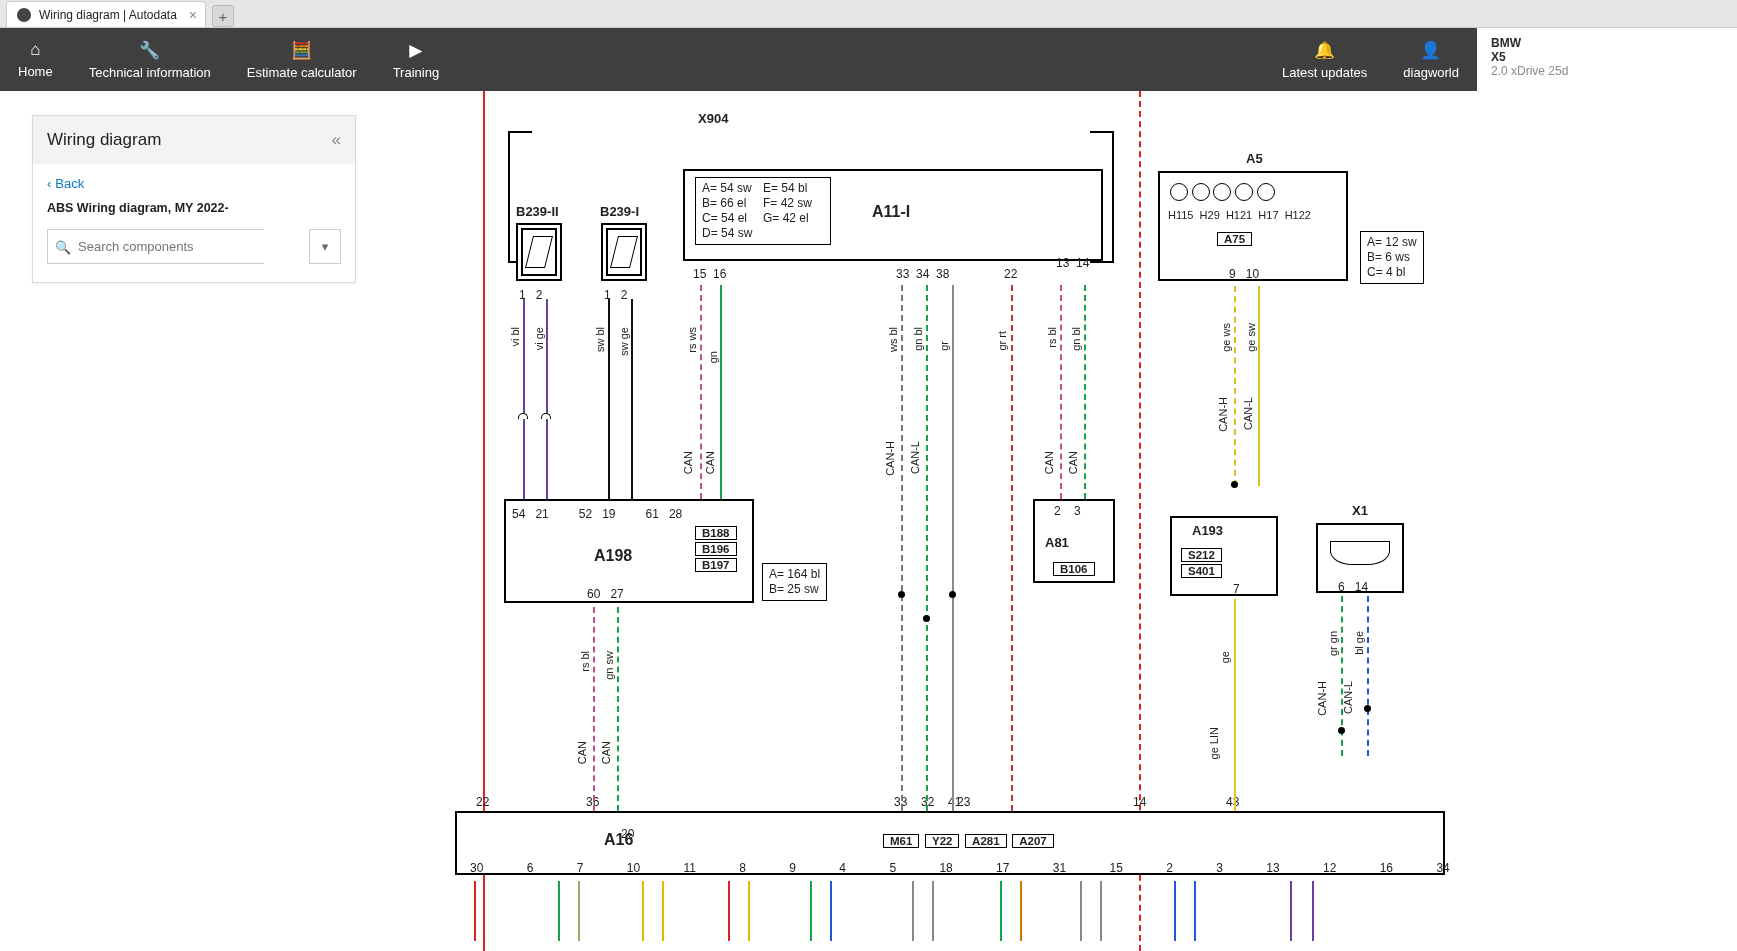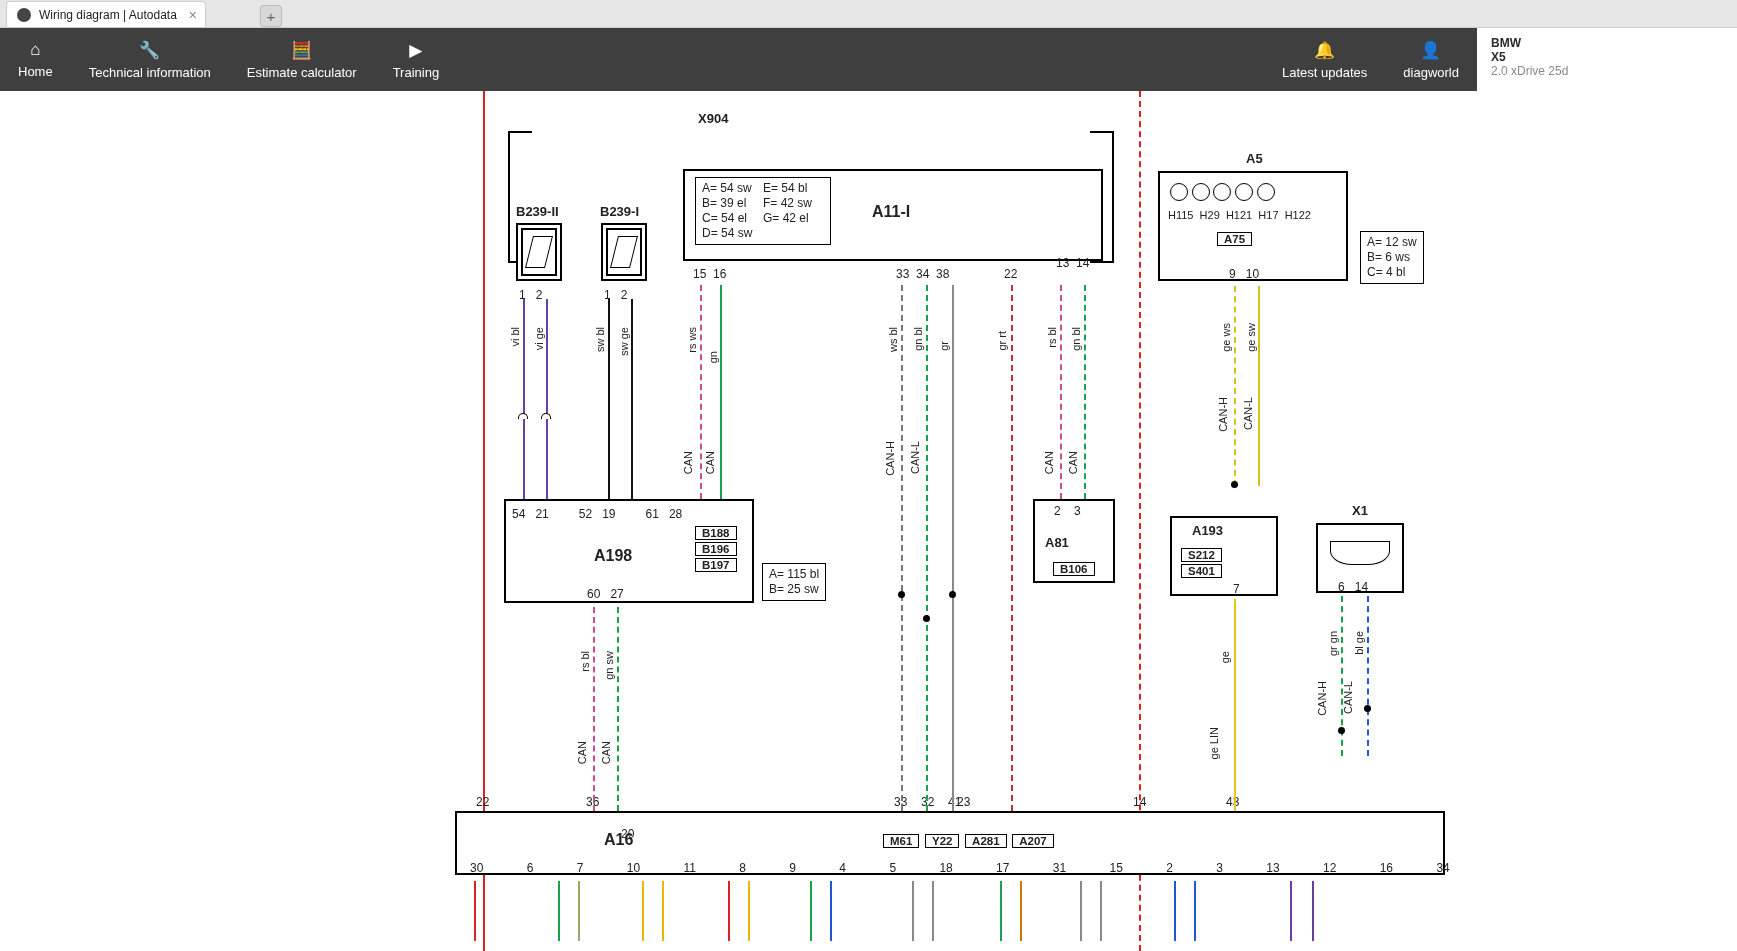--- a/index.html
+++ b/index.html
@@ -1,18 +1,18 @@
 <!DOCTYPE html>
 <html><head>
 <meta charset="utf-8">
 <style>
   * { box-sizing: border-box; margin: 0; padding: 0; }
   body { font-family: Arial, Helvetica, sans-serif; background: #fff; color: #222; font-size: 13px; }
   
-  .tabbar { height: 28px; background: #e6e6e6; border-bottom: 1px solid #ccc; display: flex; align-items: flex-end; gap: 48px; }
+  .tabbar { height: 28px; background: #e6e6e6; border-bottom: 1px solid #ccc; display: flex; align-items: flex-end; }
   .tab { height: 26px; background: #fff; border: 1px solid #ccc; border-bottom: none; border-radius: 4px 4px 0 0; display: flex; align-items: center; padding: 0 28px 0 10px; margin-left: 6px; min-width: 200px; position: relative; font-size: 12px; }
   .tab .fav { width: 14px; height: 14px; border-radius: 50%; background: #444; margin-right: 8px; display:inline-block; }
   .tab .close { position: absolute; right: 8px; color: #888; font-size: 14px; cursor: pointer; }
   .newtab { width: 22px; height: 22px; background: #d8d8d8; border: 1px solid #bbb; border-radius: 3px; margin-left: 6px; display: flex; align-items: center; justify-content: center; color: #666; font-size: 15px; }
   
   .topbar { height: 63px; background: #3f3f3f; color: #fff; display: flex; align-items: stretch; }
   .logo { display: flex; align-items: center; padding: 0 22px 0 22px; gap: 12px; font-weight: 400; letter-spacing: 2px; font-size: 18px; }
   .navitem { display: flex; flex-direction: column; align-items: center; justify-content: center; padding: 0 18px; font-size: 13px; cursor: pointer; gap: 4px; }
   .navitem .ico { font-size: 17px; }
   .nav-spacer { flex: 1; }
@@ -89,20 +89,42 @@
   <div style="width:260px"></div>
 </div>
 <div class="carinfo">
   <div class="mk">BMW</div>
   <div class="md">X5</div>
   <div class="v">2.0 xDrive 25d</div>
 </div>
 
 <div class="workspace" style="height:860px">
 
+  <div class="sidepanel">
+    <div class="side-h">
+      <span>Wiring diagram</span>
+      <span style="color:#888;cursor:pointer">«</span>
+    </div>
+    <div class="side-body">
+      <div class="backlnk">
+        <span>‹</span>
+        <span>Back</span>
+      </div>
+      <div class="subtitle">ABS Wiring diagram, MY 2022-</div>
+      <div class="searchbox">
+        <div class="searchwrap">
+          <span class="mag">🔍</span>
+          <input type="text" placeholder="Search components" style="">
+        </div>
+        <div class="dropbtn">
+          <span>▾</span>
+        </div>
+      </div>
+    </div>
+  </div>
 
   <div class="diagram">
 
     <div class="wire" style="left:483px; top:0; height:860px; border-color:#d22;"></div>
     <div class="wire dashed" style="left:1139px; top:0; height:860px; border-color:#d22;"></div>
     <div class="vlabel" style="left:465px; top:760px">rt</div>
     <div class="vlabel" style="left:1120px; top:740px">rt ws</div>
 
     <div class="annot" style="left:698px; top:20px">X904</div>
     <div style="position:absolute; left:508px; top:40px; width:606px; height:132px; border-left:2px solid #000; border-right:2px solid #000;">
@@ -126,21 +148,21 @@
     <div class="pin-row" style="left:604px; top:197px">
       <span>1</span>&nbsp;&nbsp;
       <span>2</span>
     </div>
 
     <div class="box" style="left:683px; top:78px; width:420px; height:92px"></div>
     <div class="txtbox" style="left:695px; top:86px; width:136px">
       <div style="display:grid;grid-template-columns:1fr 1fr;">
         <span>A= 54 sw</span>
         <span>E= 54 bl</span>
-        <span>B= 39 el</span>
+        <span>B= 66 el</span>
         <span>F= 42 sw</span>
         <span>C= 54 el</span>
         <span>G= 42 el</span>
         <span>D= 54 sw</span>
       </div>
     </div>
     <div class="annot" style="left:872px; top:112px; font-size:16px">A11-I</div>
 
     <div class="pin-row" style="left:693px; top:176px">
       <span>15</span>&nbsp;
@@ -203,21 +225,21 @@
     <div style="position:absolute; left:694px; top:434px">
       <div class="smallbox">B188</div><br>
       <div class="smallbox">B196</div><br>
       <div class="smallbox">B197</div>
     </div>
     <div class="pin-row" style="left:587px; top:496px">
       <span>60</span>&nbsp;&nbsp;
       <span>27</span>
     </div>
     <div class="txtbox" style="left:762px; top:472px">
-      <div>A= 115 bl</div>
+      <div>A= 164 bl</div>
       <div>B= 25 sw</div>
     </div>
 
     <div class="box" style="left:1033px; top:408px; width:82px; height:84px"></div>
     <div class="pin-row" style="left:1054px; top:413px">
       <span>2</span>&nbsp;&nbsp;&nbsp;
       <span>3</span>
     </div>
     <div class="annot" style="left:1045px; top:444px">A81</div>
     <div style="position:absolute; left:1052px; top:470px">

